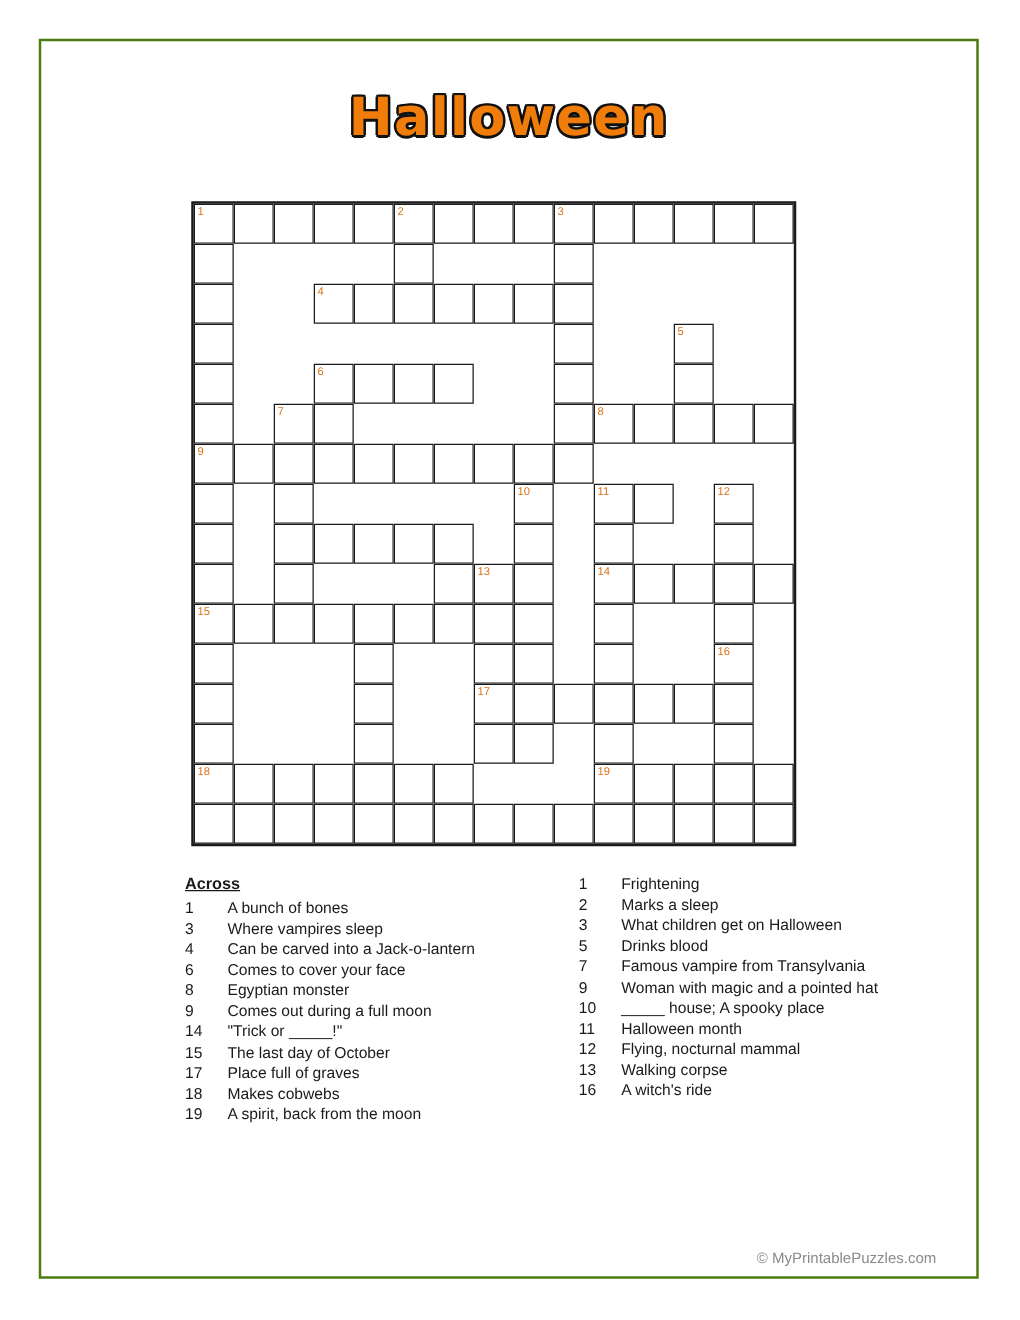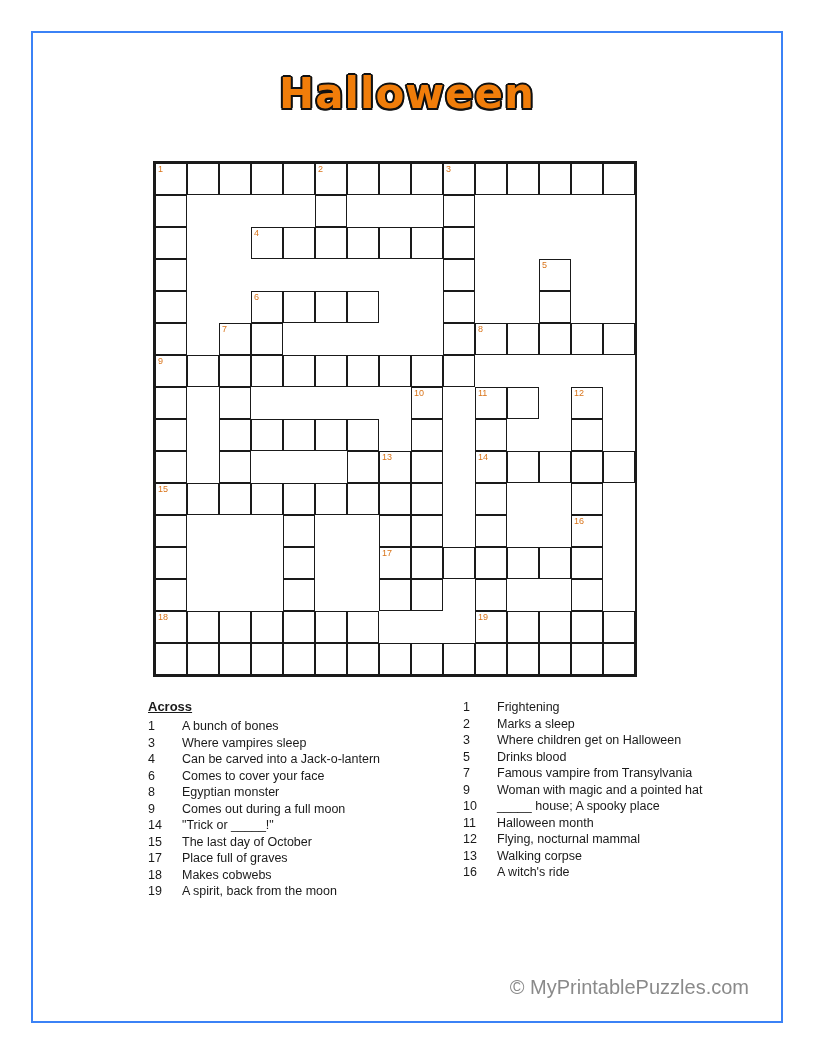--- a/index.html
+++ b/index.html
@@ -13,21 +13,21 @@
     font-family: "Liberation Sans", sans-serif;
     position: relative;
     overflow: hidden;
   }
   #page {
     position: absolute;
     left: 31px;
     top: 31px;
     width: 752px;
     height: 992px;
-    border: 2px solid #3b82f6;
+    border: 2px solid #4d7c0f;
     box-sizing: border-box;
     background: #ffffff;
   }
   #title {
     position: absolute;
     top: 36px;
     left: 0;
     width: 100%;
     text-align: center;
     font-family: "DejaVu Sans", sans-serif;
@@ -115,22 +115,22 @@
     text-align: left;
     margin-left: -34px;
   }
   .clue-col.across .clue-list { margin-left: 34px; }
   .clue-col.down .clue-list { margin-left: 34px; }
   .clue-row .ct { flex: 1 1 auto; }
 
   #footer {
     position: absolute;
     right: 32px;
-    bottom: 22px;
-    font-size: 20px;
+    bottom: 8px;
+    font-size: 12px;
     color: #8a8a8a;
     padding-left: 28px;
   }
 </style>
 </head>
 <body>
 
 <div id="page">
 
   <div id="title">Halloween</div>
@@ -373,21 +373,21 @@
           <div class="clue-row">
             <span class="cn">1</span>
             <span class="ct">Frightening</span>
           </div>
           <div class="clue-row">
             <span class="cn">2</span>
             <span class="ct">Marks a sleep</span>
           </div>
           <div class="clue-row">
             <span class="cn">3</span>
-            <span class="ct">Where children get on Halloween</span>
+            <span class="ct">What children get on Halloween</span>
           </div>
           <div class="clue-row">
             <span class="cn">5</span>
             <span class="ct">Drinks blood</span>
           </div>
           <div class="clue-row">
             <span class="cn">7</span>
             <span class="ct">Famous vampire from Transylvania</span>
           </div>
           <div class="clue-row">

